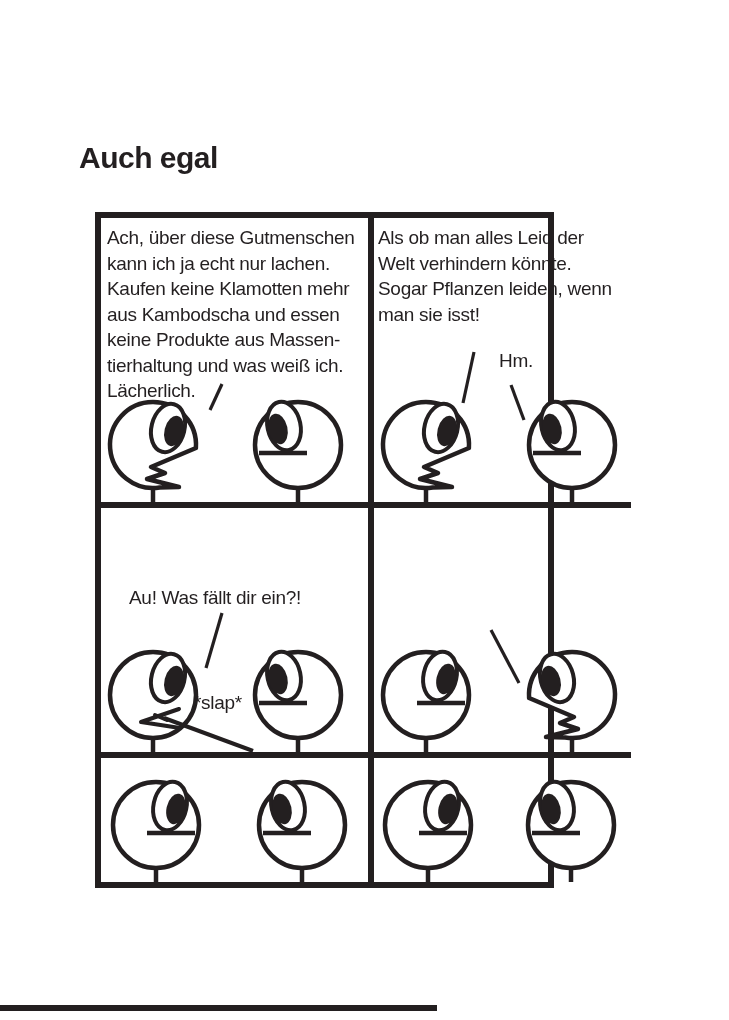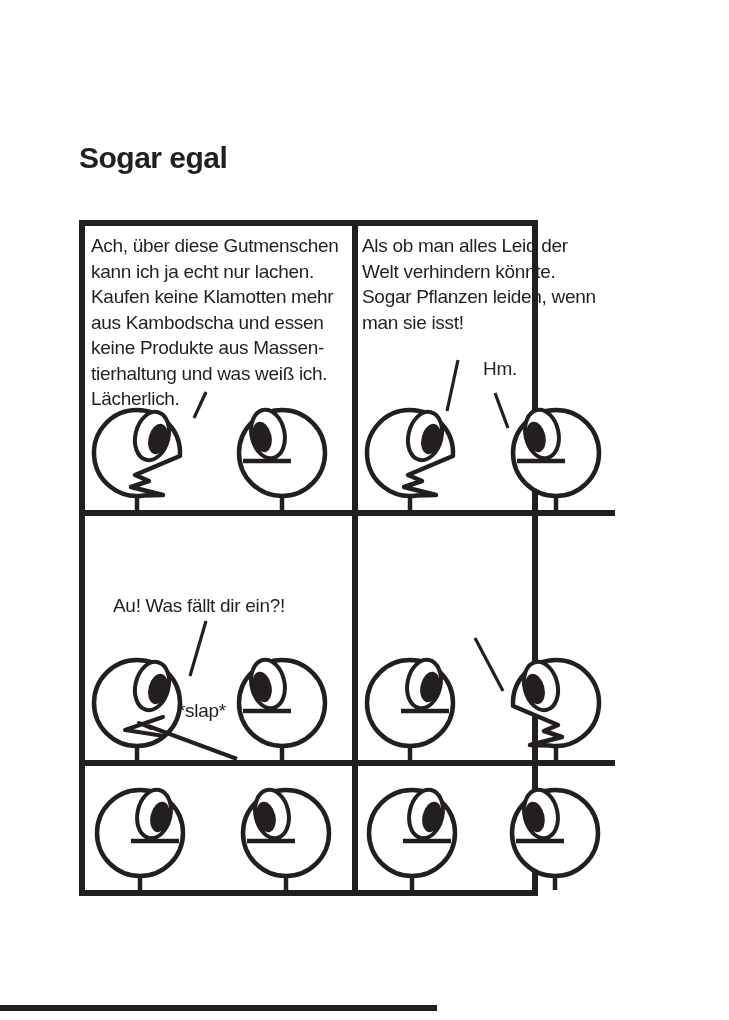--- a/index.html
+++ b/index.html
@@ -9,23 +9,23 @@
     background: var(--paper); overflow: hidden;
     font-family: "Liberation Sans", "DejaVu Sans", sans-serif;
     color: var(--ink);
   }
   .title {
     position: absolute; left: 79px; top: 141px;
     font-size: 30px; font-weight: 700; letter-spacing: -0.5px;
     line-height: 1.1; color: var(--ink);
   }
   .frame {
-    position: absolute; left: 79px; top: 212px;
+    position: absolute; left: 95px; top: 212px;
     width: 459px; height: 676px;
-    border: 6px solid var(--ink); box-sizing: border-box; margin-top: 8px;
+    border: 6px solid var(--ink); box-sizing: border-box;
   }
   .vdiv { position:absolute; left:267px; top:0; width:6px; height:664px; background:var(--ink); }
   .hdiv { position:absolute; left:0; width:530px; height:6px; background:var(--ink); }
   .hdiv1 { top:284px; } .hdiv2 { top:534px; }
   .panel { position:absolute; overflow:visible; }
   .p1 { left:0;   top:0;     width:267px; height:284px; }
   .p2 { left:273px; top:0;   width:257px; height:284px; }
   .p3 { left:0;   top:290px; width:267px; height:244px; }
   .p4 { left:273px; top:290px; width:257px; height:244px; }
   .p5 { left:0;   top:540px; width:267px; height:124px; }
@@ -62,21 +62,21 @@
       <line x1="0" y1="38" x2="0" y2="57" stroke-width="4.5"></line>
       <path d="M 42.9,3 A 43,43 0 1 0 6.7,42.5 L 26,42 L -6,34 L 12,28 L -2,22 Z" fill="#fff" stroke-width="4.5" stroke-linejoin="round"></path>
       <ellipse cx="15" cy="-17" rx="16.5" ry="24.5" fill="#fff" stroke-width="4" transform="rotate(14 15 -17)"></ellipse>
       <ellipse cx="21" cy="-14" rx="9.5" ry="15.5" fill="#231f20" stroke="none" transform="rotate(14 21 -14)"></ellipse>
     </g>
   </defs>
 </svg>
 
 <div class="page">
 
-  <div class="title">Sogar egal</div>
+  <div class="title">Auch egal</div>
 
   <div class="frame">
     <div class="vdiv"></div>
     <div class="hdiv hdiv1"></div>
     <div class="hdiv hdiv2"></div>
 
     <div class="panel p1">
       <div class="speech sp1">Ach, über diese Gutmenschen
 kann ich ja echt nur lachen.
 Kaufen keine Klamotten mehr

